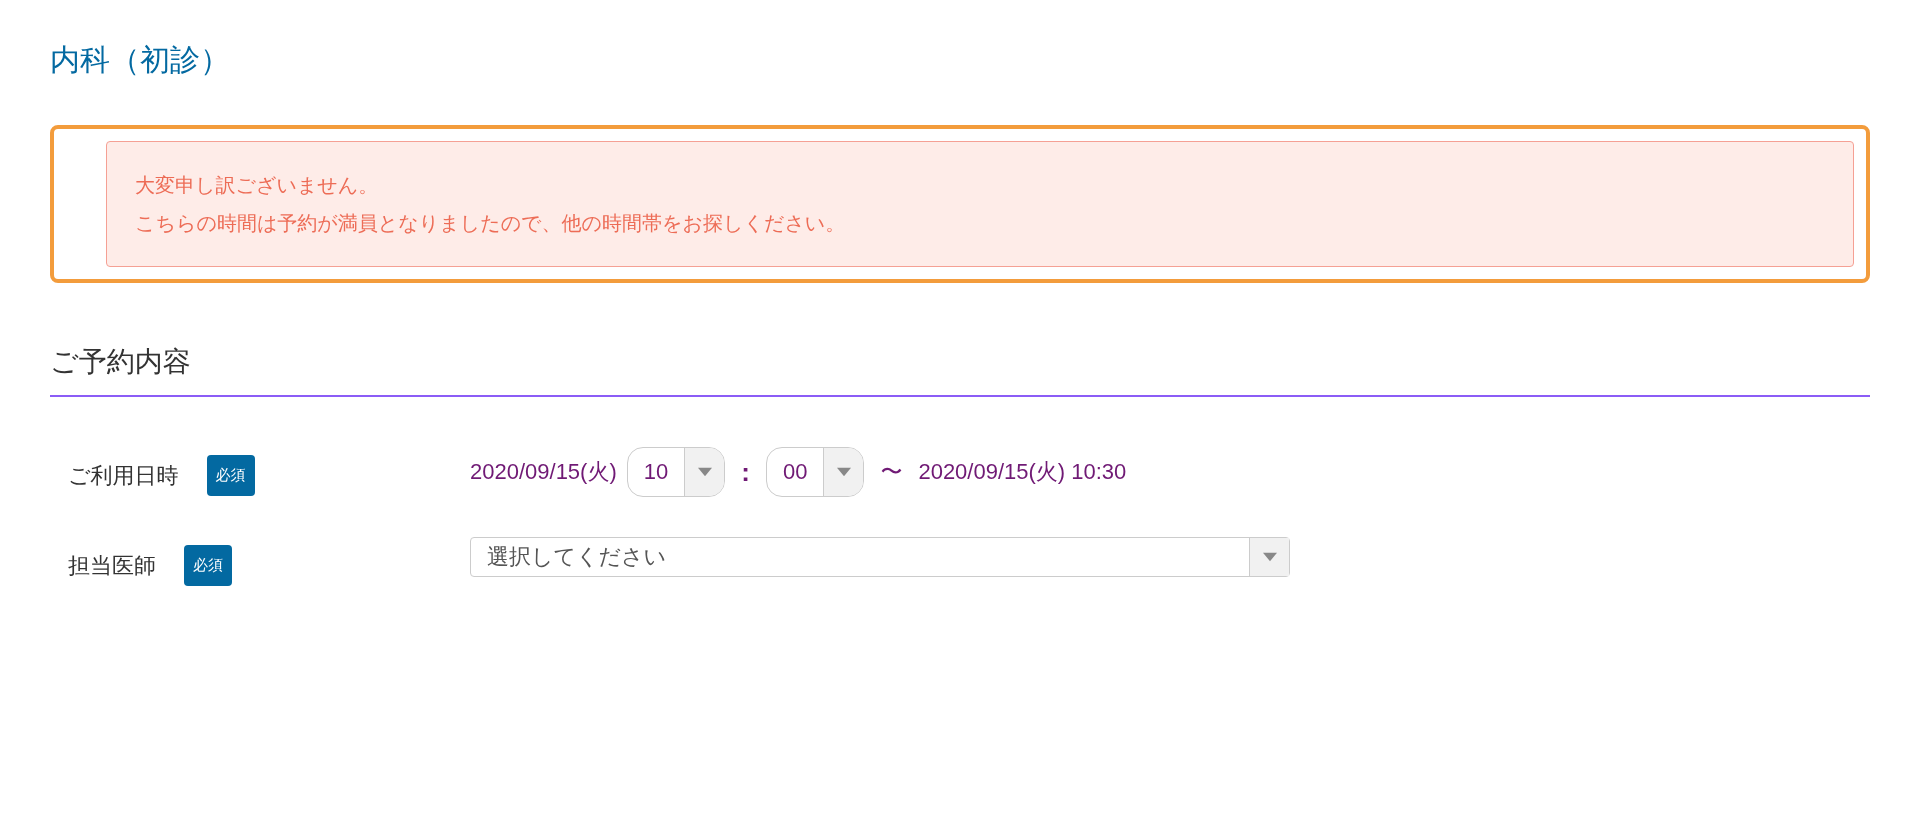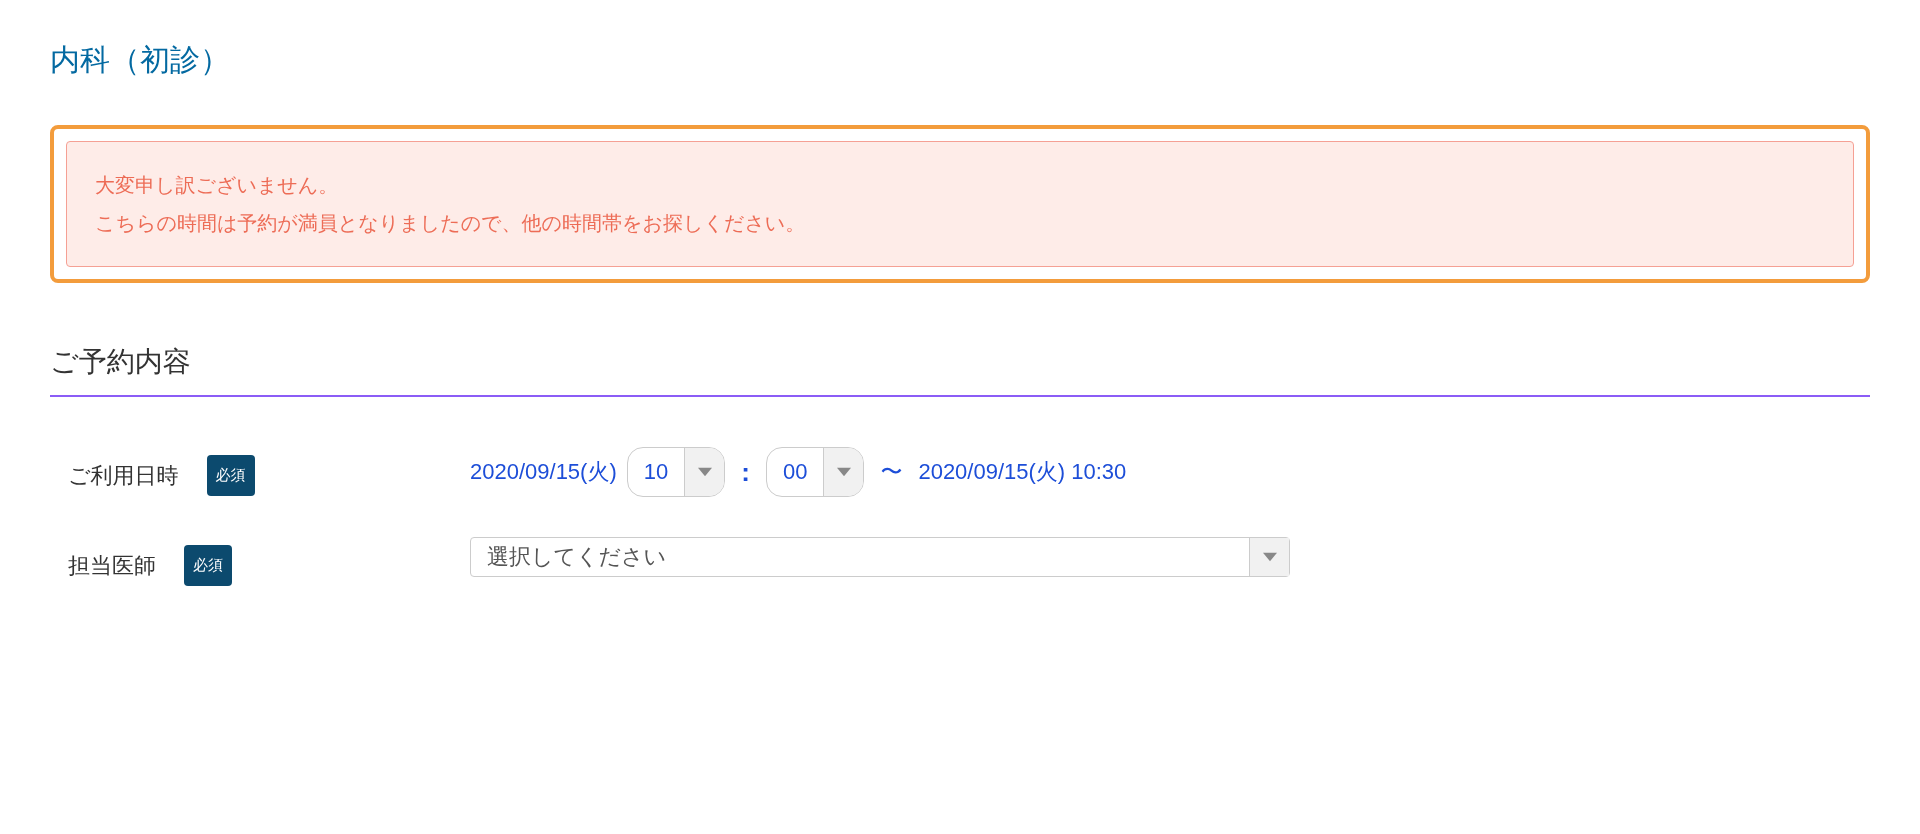--- a/index.html
+++ b/index.html
@@ -23,20 +23,21 @@
       margin-bottom: 60px;
     }
     .alert-box {
       background: #feece8;
       border: 1px solid #f5a094;
       border-radius: 4px;
       padding: 24px 28px;
       color: #ed6c56;
       font-size: 20px;
       line-height: 1.9;
+      margin-left: 40px;
     }
     .section-title {
       font-size: 28px;
       font-weight: 400;
       padding-bottom: 14px;
       border-bottom: 2px solid #8b5cf6;
       margin-bottom: 50px;
     }
     .form-row {
       display: flex;
@@ -46,36 +47,36 @@
     .form-label-col {
       width: 420px;
       display: flex;
       align-items: center;
       gap: 28px;
       font-size: 22px;
       padding-top: 8px;
       padding-left: 18px;
     }
     .required-badge {
-      background: #0c4a6e;
+      background: #0369a1;
       color: #fff;
       font-size: 15px;
       padding: 11px 9px;
       border-radius: 4px;
       font-weight: 500;
     }
     .form-control-col {
       flex: 1;
     }
     .datetime-row {
       display: flex;
       align-items: center;
       gap: 10px;
       font-size: 22px;
-      color: #1d4ed8;
+      color: #701a75;
     }
     .select-group {
       display: flex;
       border: 1px solid #ccc;
       border-radius: 16px;
       overflow: hidden;
       height: 50px;
       background: #fff;
     }
     .select-value {

